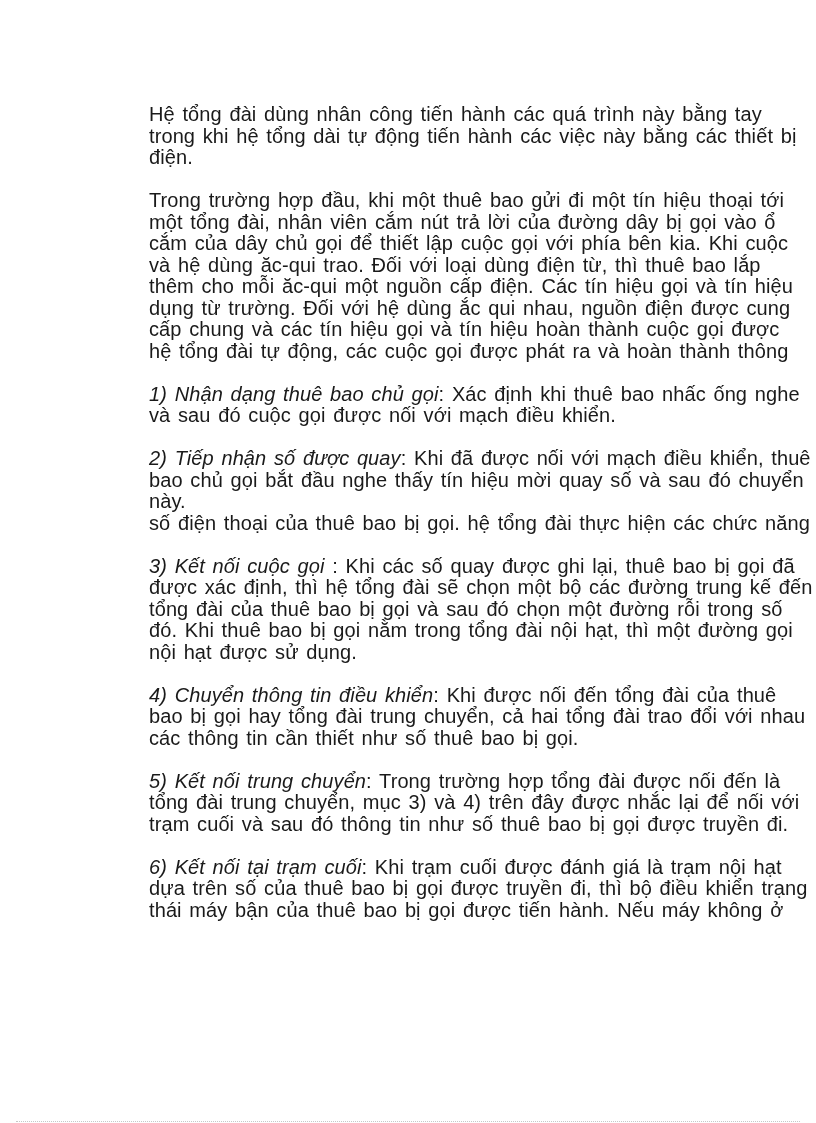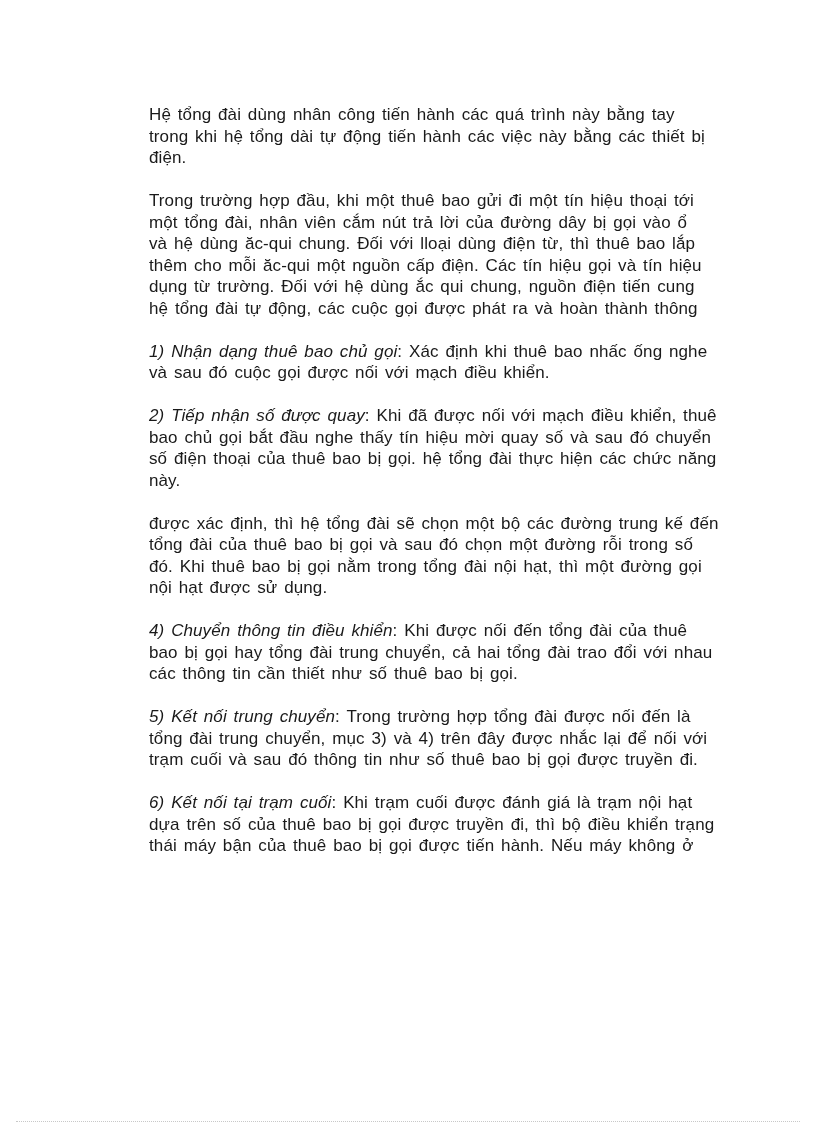--- a/index.html
+++ b/index.html
@@ -12,21 +12,21 @@
       height: 1123px;
       position: relative;
       overflow: hidden;
     }
     .page {
       position: absolute;
       left: 149px;
       top: 104px;
       width: 560px;
       font-family: "Liberation Sans", sans-serif;
-      font-size: 17px;
+      font-size: 20px;
       color: #1a1a1a;
       letter-spacing: 0.1px;
       word-spacing: 2px;
     }
     .para {
       margin: 0 0 21.5px 0;
     }
     .line {
       display: block;
       height: 21.5px;
@@ -53,39 +53,42 @@
 
   <div class="para">
     <span class="line">Hệ tổng đài dùng nhân công tiến hành các quá trình này bằng tay</span>
     <span class="line">trong khi hệ tổng dài tự động tiến hành các việc này bằng các thiết bị</span>
     <span class="line">điện.</span>
   </div>
 
   <div class="para">
     <span class="line">Trong trường hợp đầu, khi một thuê bao gửi đi một tín hiệu thoại tới</span>
     <span class="line">một tổng đài, nhân viên cắm nút trả lời của đường dây bị gọi vào ổ</span>
-    <span class="line">và hệ dùng ăc-qui chung. Đối với lloại dùng điện từ, thì thuê bao lắp</span>
+    <span class="line">cắm của dây chủ gọi để thiết lập cuộc gọi với phía bên kia. Khi cuộc</span>
+    <span class="line">và hệ dùng ăc-qui trao. Đối với loại dùng điện từ, thì thuê bao lắp</span>
     <span class="line">thêm cho mỗi ăc-qui một nguồn cấp điện. Các tín hiệu gọi và tín hiệu</span>
-    <span class="line">dụng từ trường. Đối với hệ dùng ắc qui chung, nguồn điện tiến cung</span>
+    <span class="line">dụng từ trường. Đối với hệ dùng ắc qui nhau, nguồn điện được cung</span>
+    <span class="line">cấp chung và các tín hiệu gọi và tín hiệu hoàn thành cuộc gọi được</span>
     <span class="line">hệ tổng đài tự động, các cuộc gọi được phát ra và hoàn thành thông</span>
   </div>
 
   <div class="para">
     <span class="line"><span class="lead">1) Nhận dạng thuê bao chủ gọi</span><span>: Xác định khi thuê bao nhấc ống nghe</span></span>
     <span class="line">và sau đó cuộc gọi được nối với mạch điều khiển.</span>
   </div>
 
   <div class="para">
     <span class="line"><span class="lead">2) Tiếp nhận số được quay</span><span>: Khi đã được nối với mạch điều khiển, thuê</span></span>
     <span class="line">bao chủ gọi bắt đầu nghe thấy tín hiệu mời quay số và sau đó chuyển</span>
+    <span class="line">này.</span>
     <span class="line">số điện thoại của thuê bao bị gọi. hệ tổng đài thực hiện các chức năng</span>
-    <span class="line">này.</span>
   </div>
 
   <div class="para">
+    <span class="line"><span class="lead">3) Kết nối cuộc gọi</span><span> : Khi các số quay được ghi lại, thuê bao bị gọi đã</span></span>
     <span class="line">được xác định, thì hệ tổng đài sẽ chọn một bộ các đường trung kế đến</span>
     <span class="line">tổng đài của thuê bao bị gọi và sau đó chọn một đường rỗi trong số</span>
     <span class="line">đó. Khi thuê bao bị gọi nằm trong tổng đài nội hạt, thì một đường gọi</span>
     <span class="line">nội hạt được sử dụng.</span>
   </div>
 
   <div class="para">
     <span class="line"><span class="lead">4) Chuyển thông tin điều khiển</span><span>: Khi được nối đến tổng đài của thuê</span></span>
     <span class="line">bao bị gọi hay tổng đài trung chuyển, cả hai tổng đài trao đổi với nhau</span>
     <span class="line">các thông tin cần thiết như số thuê bao bị gọi.</span>

